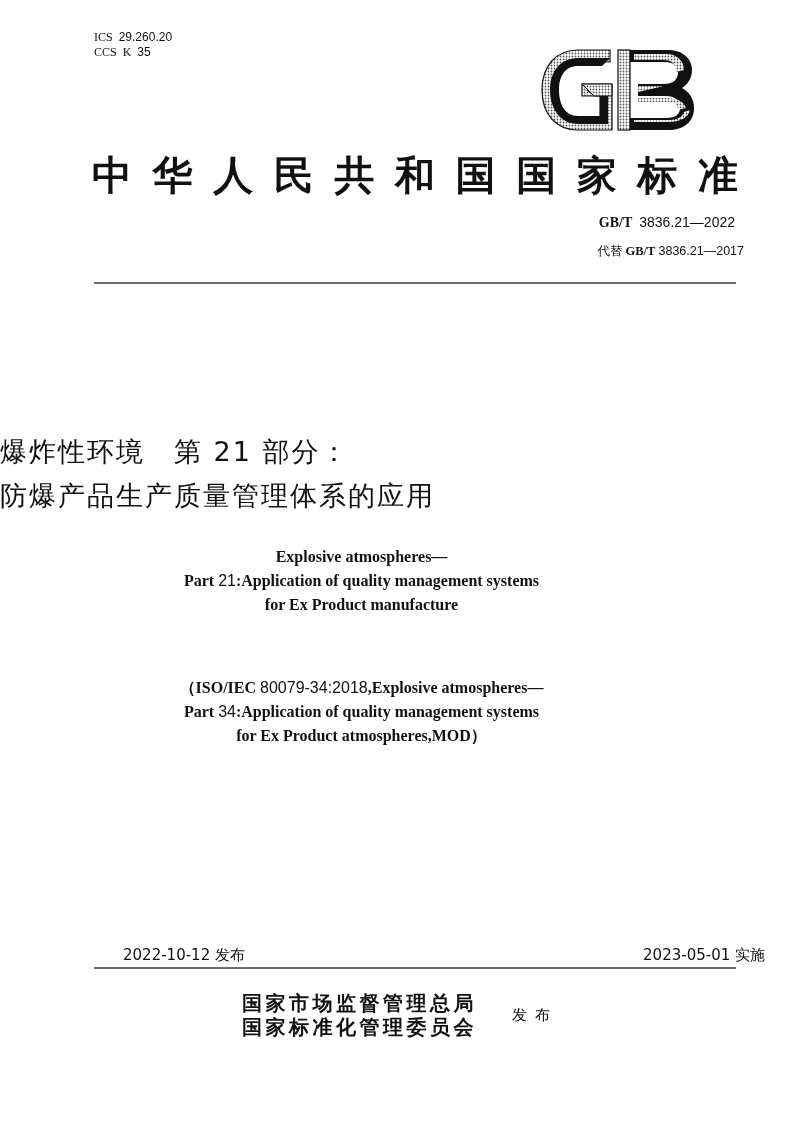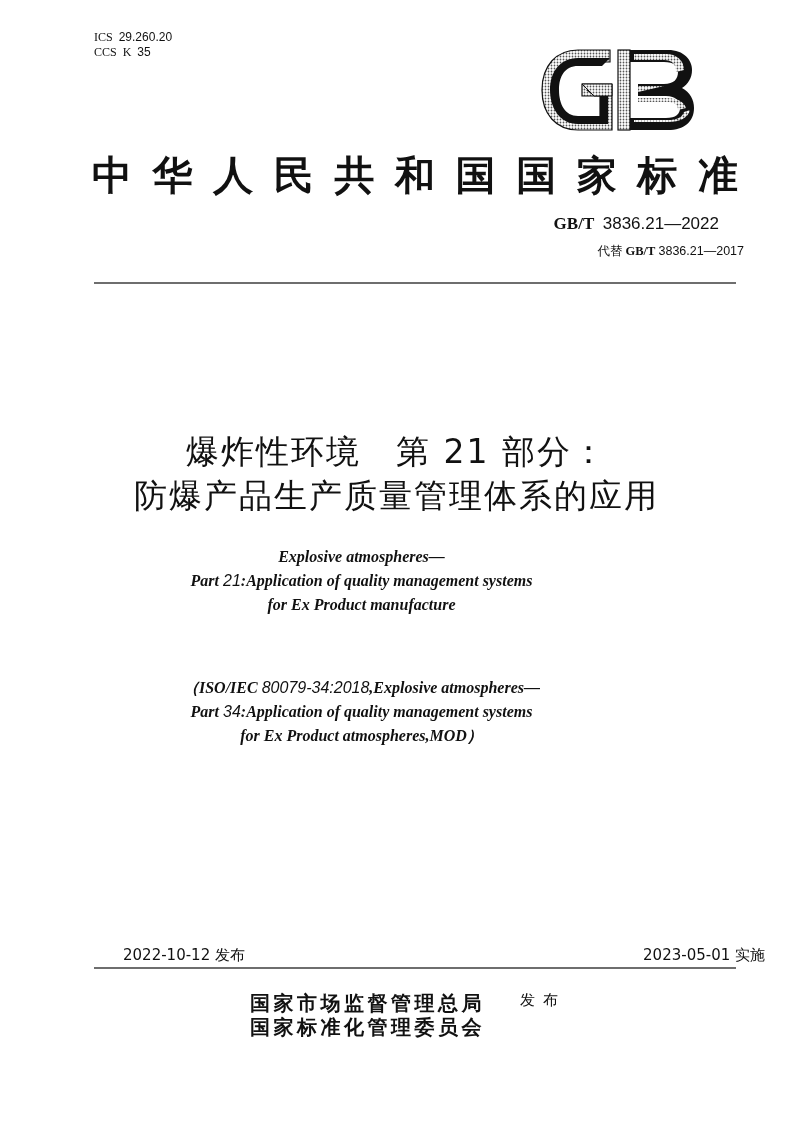--- a/index.html
+++ b/index.html
@@ -7,42 +7,42 @@
   .abs { position: absolute; }
 
   #classification { left: 94px; top: 30px; font-size: 12px; line-height: 15px; }
   #classification .row b { font-family: "Liberation Serif", serif; font-weight: normal; }
   #classification .row span.num { font-family: "Liberation Sans", sans-serif; }
 
   #gb-logo { left: 538px; top: 46px; width: 160px; height: 88px; }
 
   #national-title { left: 92px; top: 150px; width: 646px; font-family: "DejaVu Serif", serif; font-weight: bold; font-size: 40px; letter-spacing: 0; display: flex; justify-content: space-between; line-height: 50px; }
 
-  #std-number { right: 74px; top: 214px; font-size: 17px; text-align: right; margin-left: 44px; }
+  #std-number { right: 58px; top: 214px; font-size: 14px; text-align: right; margin-left: 44px; }
   #std-number b { font-family: "Liberation Serif", serif; font-weight: bold; }
   #std-number span { font-family: "Liberation Sans", sans-serif; }
   #replaces { right: 49px; top: 243px; font-size: 12.5px; text-align: right; }
   #replaces .cn { font-family: "DejaVu Sans", sans-serif; }
   #replaces b { font-family: "Liberation Serif", serif; font-weight: bold; }
   #replaces span.n { font-family: "Liberation Sans", sans-serif; }
 
   .rule { height: 2px; background: #6e6e6e; }
   #top-rule { left: 94px; top: 282px; width: 642px; }
   #bottom-rule { left: 94px; top: 967px; width: 642px; }
 
-  #cn-title { left: 0; top: 430px; width: 793px; text-align: center; font-family: "DejaVu Sans", sans-serif; font-size: 33px; line-height: 44px; letter-spacing: 2px; }
+  #cn-title { left: 0; top: 430px; width: 793px; text-align: left; font-family: "DejaVu Sans", sans-serif; font-size: 27px; line-height: 44px; letter-spacing: 2px; }
 
-  .en-block { left: 0; width: 723px; text-align: center; font-family: "Liberation Serif", serif; font-weight: bold; font-size: 16px; line-height: 24px; font-style: italic; }
+  .en-block { left: 0; width: 723px; text-align: center; font-family: "Liberation Serif", serif; font-weight: bold; font-size: 16px; line-height: 24px; }
   .en-block .num { font-family: "Liberation Sans", sans-serif; font-weight: normal; }
   #en-title { top: 545px; }
   #iso-ref { top: 676px; }
 
   #dates { left: 94px; top: 945px; width: 642px; display: flex; justify-content: space-between; font-family: "DejaVu Sans", sans-serif; font-size: 15px; line-height: 20px; margin-left: 29px; }
 
-  #publishers { left: 250px; top: 991px; display: flex; }
+  #publishers { left: 242px; top: 991px; display: flex; align-items: center; }
   #publisher-names { font-family: "DejaVu Serif", serif; font-weight: bold; font-size: 20px; line-height: 24px; letter-spacing: 3.5px; }
   #publish-label { margin-left: 35px; font-family: "DejaVu Serif", serif; font-size: 15px; letter-spacing: 8px; }
 </style>
 </head>
 <body>
 
 <div id="classification" class="abs">
   <div class="row">
     <b>ICS</b>&nbsp;
     <span class="num">29.260.20</span>

